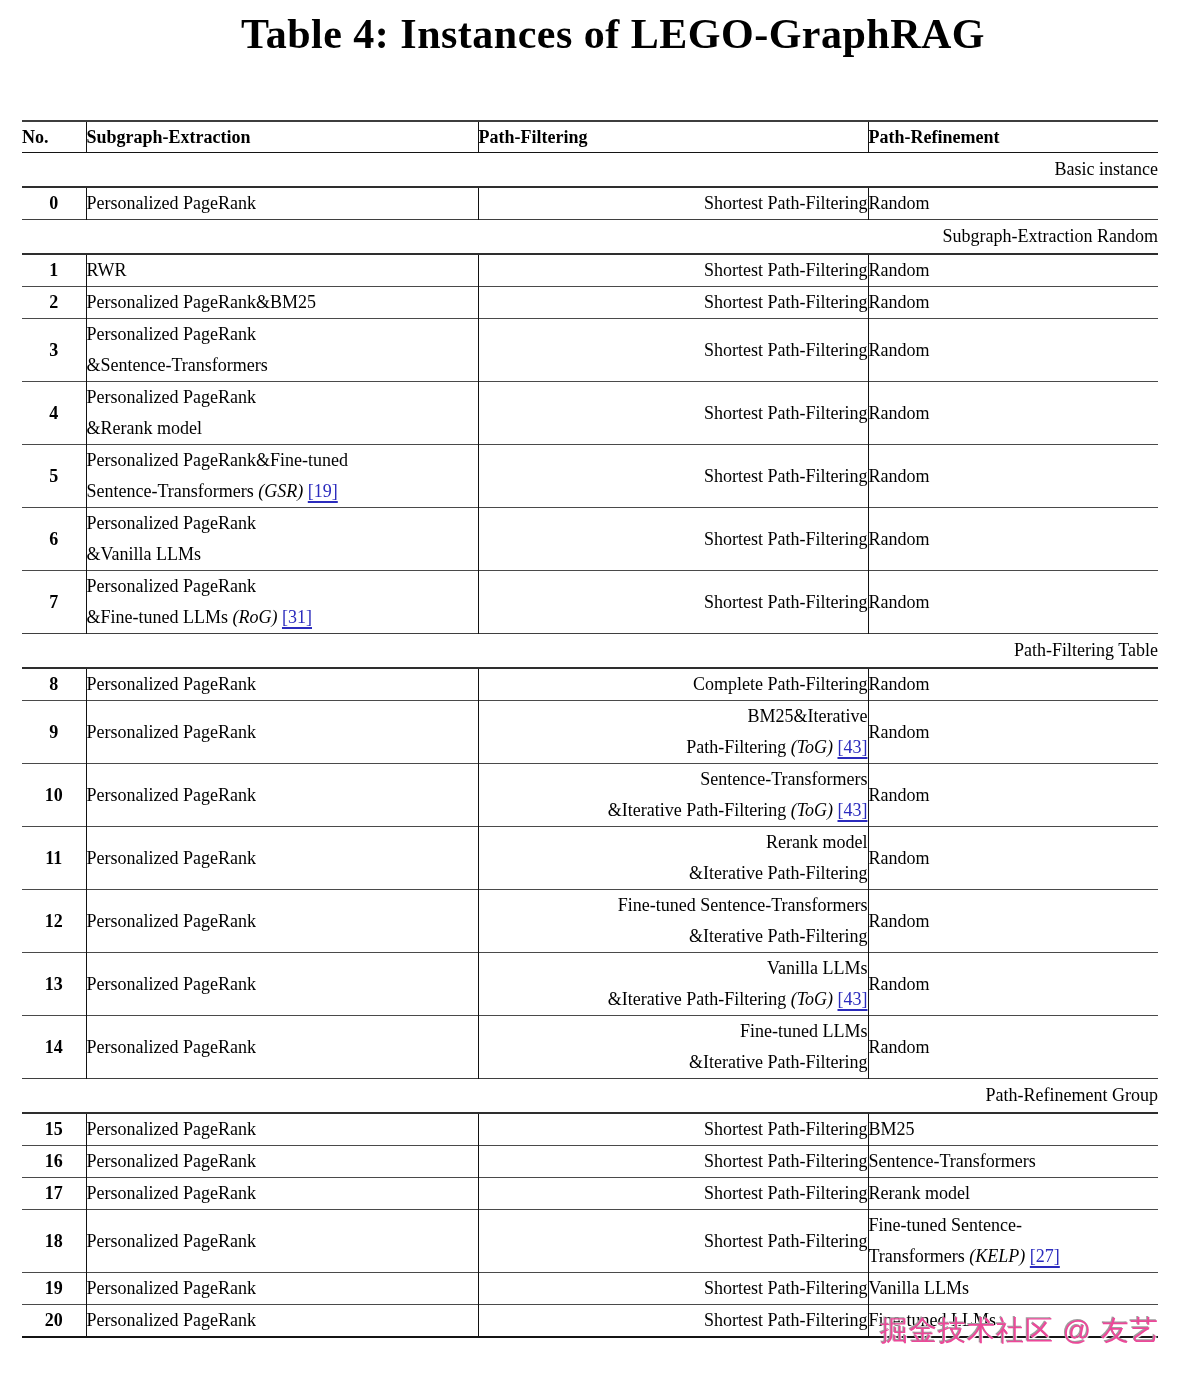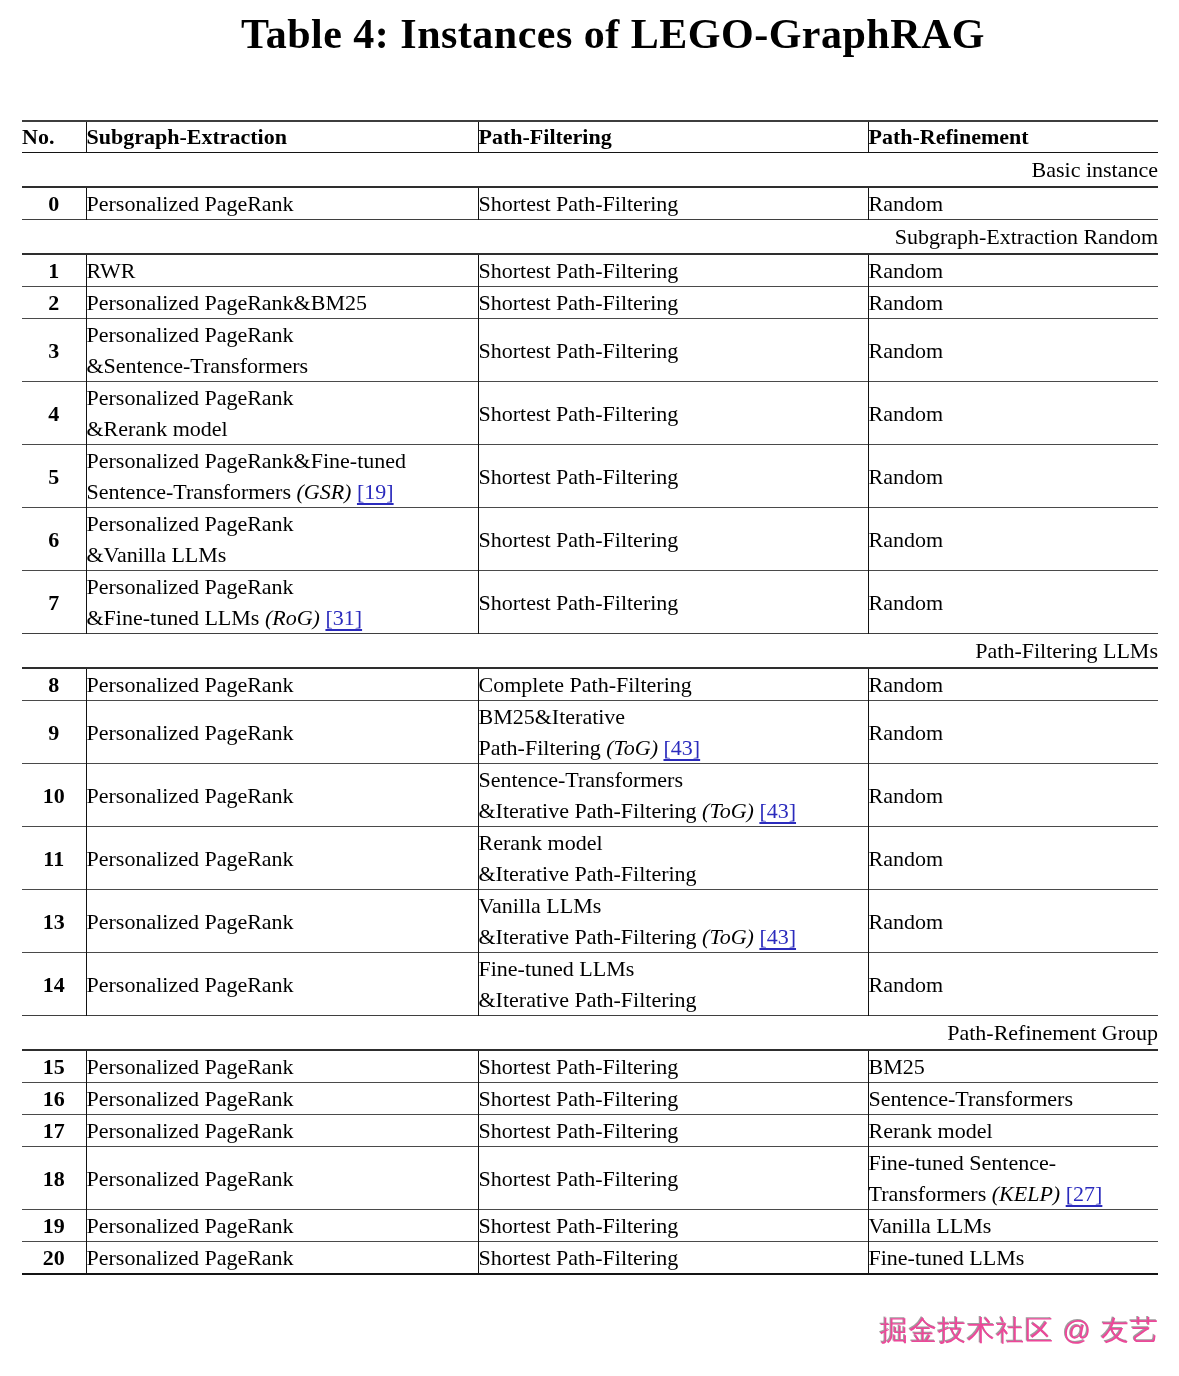--- a/index.html
+++ b/index.html
@@ -17,41 +17,41 @@
     font-size: 42px;
     font-weight: bold;
     letter-spacing: 0.5px;
     padding-left: 47px;
   }
   table.tbl {
     border-collapse: collapse;
     table-layout: fixed;
     margin: 62px 0 0 22px;
     width: 1136px;
-    font-size: 22px;
+    font-size: 18px;
   }
   .tbl th, .tbl td {
     padding: 0;
     vertical-align: middle;
     line-height: 31px;
     overflow: hidden;
     white-space: nowrap;
   }
   .tbl thead th {
     font-weight: bold;
     text-align: left;
     border-top: 2.6px solid #3d3d3d;
     border-bottom: 1.6px solid #141414;
     line-height: 30px;
     height: 30px;
   }
   .c-no { text-align: center; font-weight: bold; }
   .v { border-left: 1.7px solid #121212; }
   .c2 { padding-left: 10px; }
-  .c3 { padding-left: 13px; }
+  .c3 { padding-left: 13px; text-align: right; }
   .c4 { padding-left: 10px; }
   tr.group td {
     text-align: right;
     line-height: 33px;
     height: 33px;
     border-top: 1.6px solid #3f3f3f;
     border-bottom: 2.6px solid #2e2e2e;
   }
   tr.data td { border-top: 1.6px solid #4a4a4a; }
   tbody tr:last-child td { border-bottom: 2.5px solid #141414; }
@@ -199,21 +199,21 @@
             <div class="cell-line">&amp;Fine-tuned LLMs <span class="it">(RoG)</span> <span class="ref">[31]</span></div>
           </td>
           <td class="v c3 single">
             <div class="cell-line">Shortest Path-Filtering</div>
           </td>
           <td class="v c4 single">
             <div class="cell-line">Random</div>
           </td>
         </tr>
         <tr class="group">
-          <td colspan="4">Path-Filtering LLMs</td>
+          <td colspan="4">Path-Filtering Table</td>
         </tr>
         <tr class="data">
           <td class="c-no single">8</td>
           <td class="v c2 single">
             <div class="cell-line">Personalized PageRank</div>
           </td>
           <td class="v c3 single">
             <div class="cell-line">Complete Path-Filtering</div>
           </td>
           <td class="v c4 single">
@@ -246,20 +246,33 @@
             <div class="cell-line">Random</div>
           </td>
         </tr>
         <tr class="data">
           <td class="c-no single">11</td>
           <td class="v c2 single">
             <div class="cell-line">Personalized PageRank</div>
           </td>
           <td class="v c3">
             <div class="cell-line">Rerank model</div>
+            <div class="cell-line">&amp;Iterative Path-Filtering</div>
+          </td>
+          <td class="v c4 single">
+            <div class="cell-line">Random</div>
+          </td>
+        </tr>
+        <tr class="data">
+          <td class="c-no single">12</td>
+          <td class="v c2 single">
+            <div class="cell-line">Personalized PageRank</div>
+          </td>
+          <td class="v c3">
+            <div class="cell-line">Fine-tuned Sentence-Transformers</div>
             <div class="cell-line">&amp;Iterative Path-Filtering</div>
           </td>
           <td class="v c4 single">
             <div class="cell-line">Random</div>
           </td>
         </tr>
         <tr class="data">
           <td class="c-no single">13</td>
           <td class="v c2 single">
             <div class="cell-line">Personalized PageRank</div>

